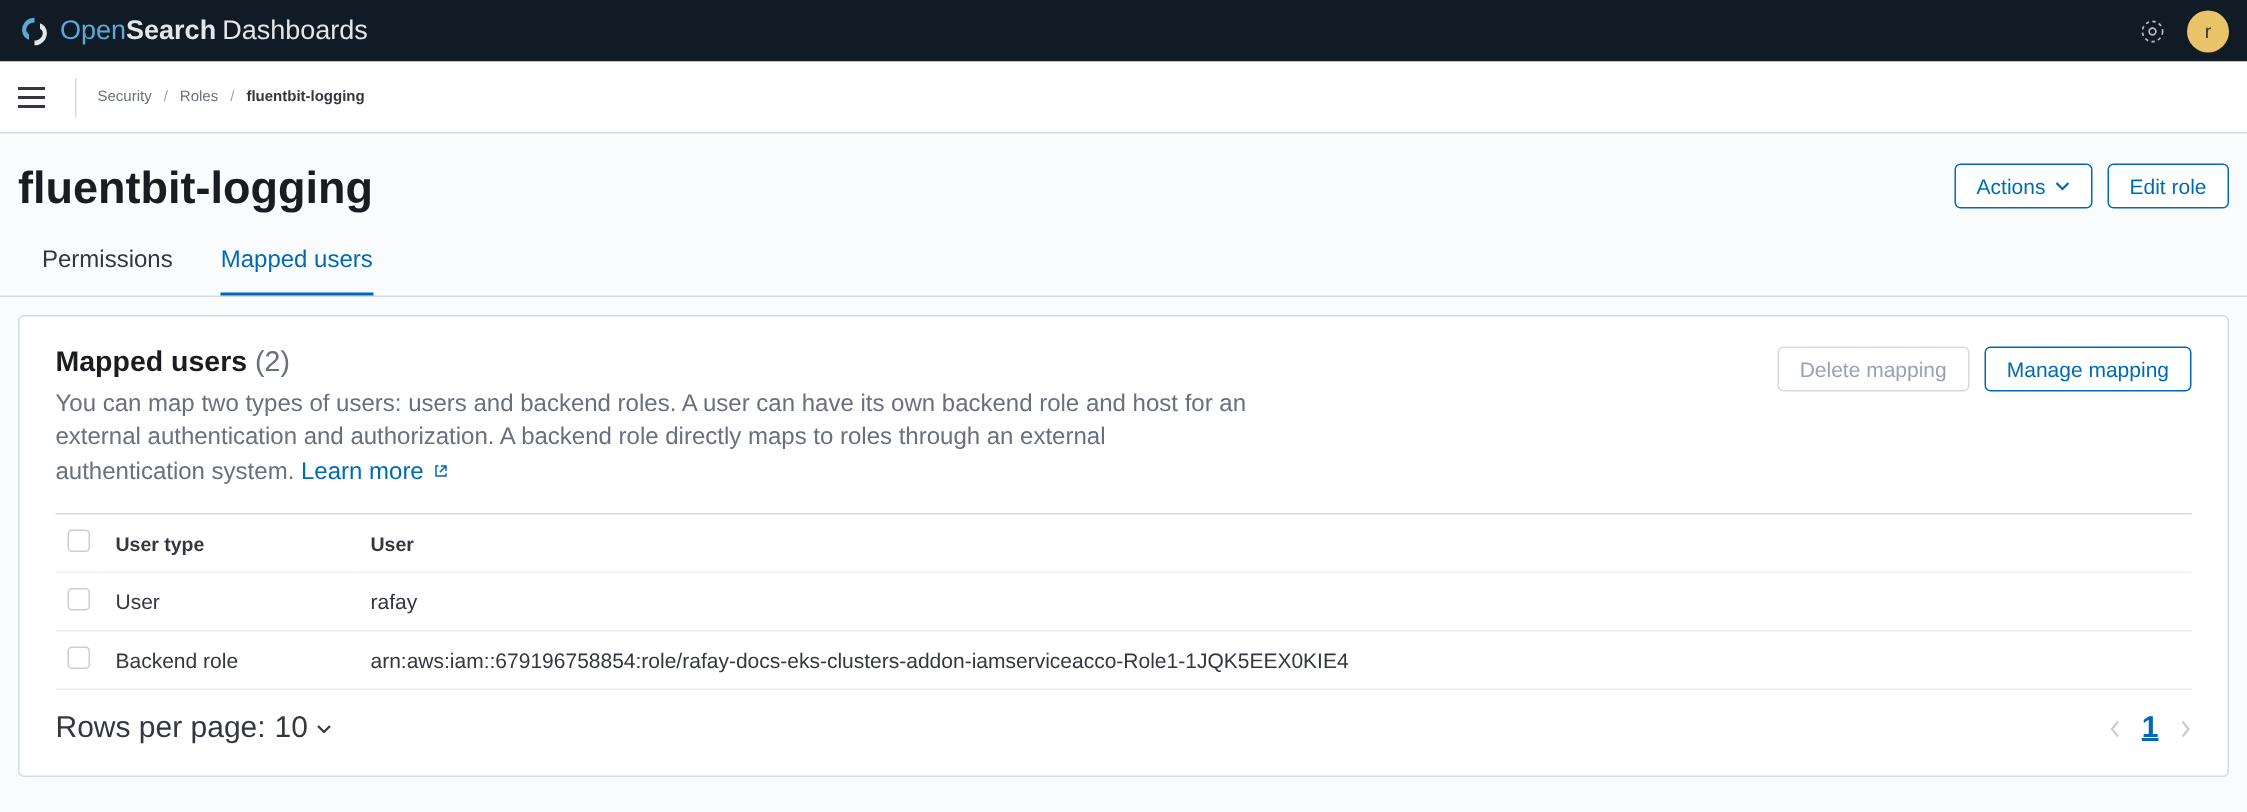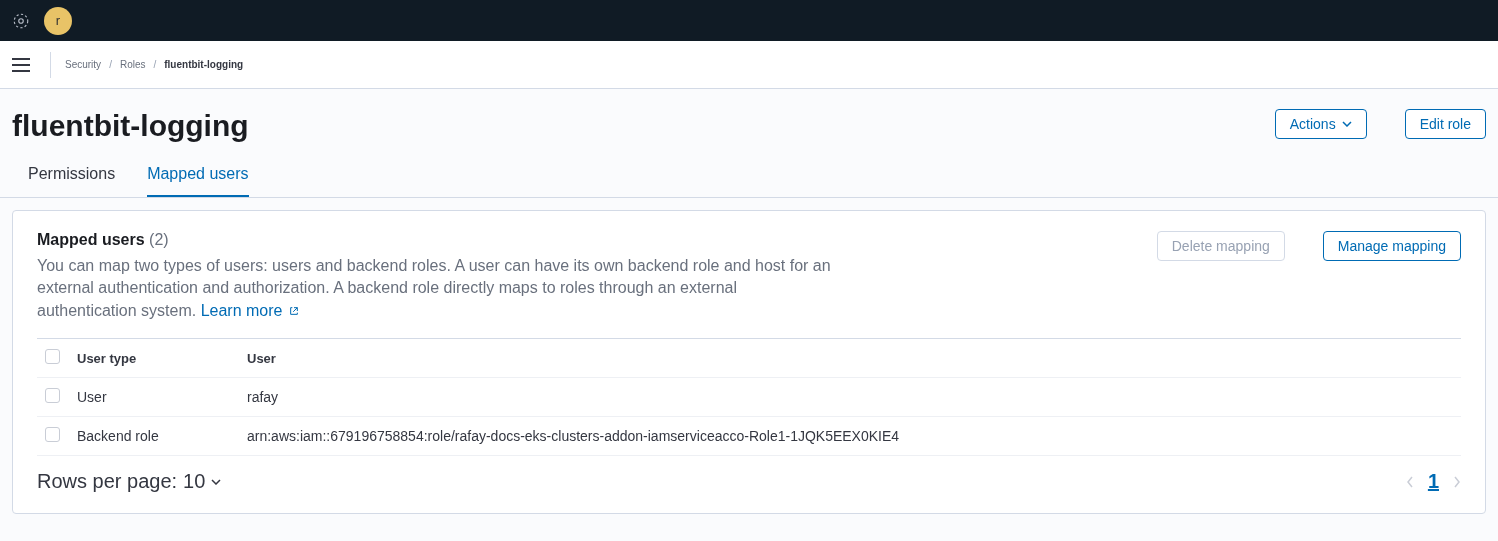--- a/index.html
+++ b/index.html
@@ -150,21 +150,20 @@
   background: #fff;
   border: 1px solid #006bb4;
   color: #006bb4;
   font-size: 14px;
   padding: 6px 14px;
   border-radius: 4px;
   display: inline-flex;
   align-items: center;
   gap: 6px;
   cursor: pointer;
-  margin-left: 28px;
 }
 .btn-outline.disabled {
   border: 1px solid #d3dae6;
   color: #98a2b3;
   cursor: default;
 }
 .chevron-down {
   width: 10px;
   height: 6px;
 }
@@ -197,21 +196,21 @@
   padding: 20px 24px;
 }
 .panel-header {
   display: flex;
   justify-content: space-between;
   align-items: flex-start;
   padding-bottom: 16px;
   border-bottom: 1px solid #d3dae6;
 }
 .panel-title-row h2 {
-  font-size: 16px;
+  font-size: 19px;
   font-weight: 700;
   color: #1a1c21;
   display: inline;
 }
 .panel-title-count {
   color: #69707d;
   font-weight: 400;
 }
 .panel-desc {
   font-size: 16px;
@@ -289,20 +288,33 @@
 .pager-arrow {
   color: #98a2b3;
   width: 8px;
   height: 12px;
 }
 </style>
 </head>
 <body>
 
 <div class="topbar">
+  <div class="logo-group">
+    <span class="logo-icon">
+      <svg viewBox="0 0 24 24" width="22" height="22">
+        <path fill="#5ea8d9" d="M12 2 C7 2 3 6 3 11 C3 14 5 17 8 18 L8 14 C6.5 13 6 12 6 11 C6 8 8.5 5.5 12 5.5 L12 2 Z"></path>
+        <path fill="#e3e6ea" d="M12 22 C17 22 21 18 21 13 C21 10 19 7 16 6 L16 10 C17.5 11 18 12 18 13 C18 16 15.5 18.5 12 18.5 L12 22 Z"></path>
+      </svg>
+    </span>
+    <span class="logo-text">
+      <span class="logo-open">Open</span>
+        <span class="logo-search">Search</span>
+      <span class="logo-dash">Dashboards</span>
+    </span>
+  </div>
   <div class="topbar-right">
     <span class="help-icon">
       <svg viewBox="0 0 24 24" width="18" height="18" stroke="#b7bdc8" fill="none" stroke-width="1.5">
         <circle cx="12" cy="12" r="9" stroke-dasharray="3 3"></circle>
         <circle cx="12" cy="12" r="3"></circle>
       </svg>
     </span>
     <div class="avatar">
       <span>r</span>
     </div>

